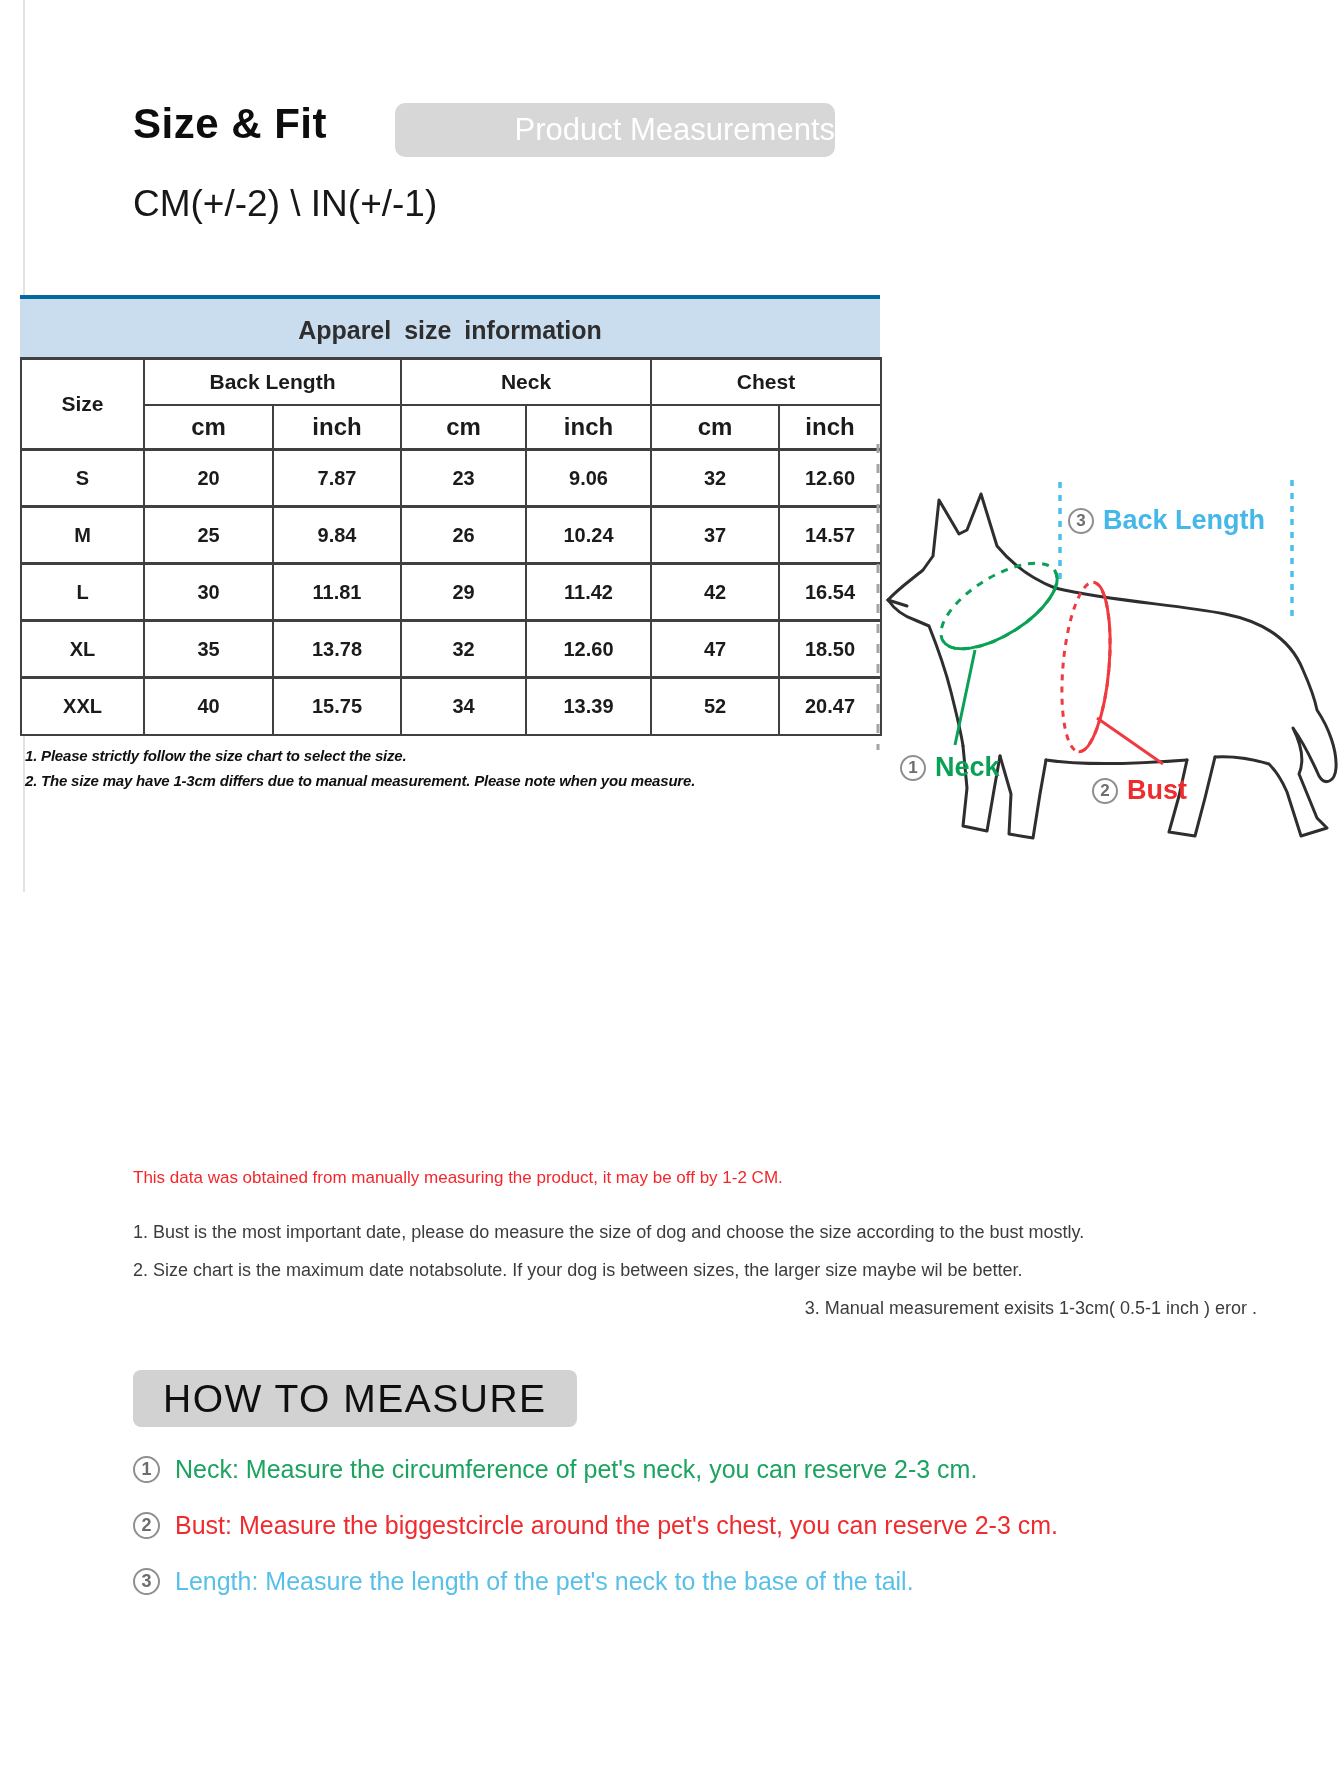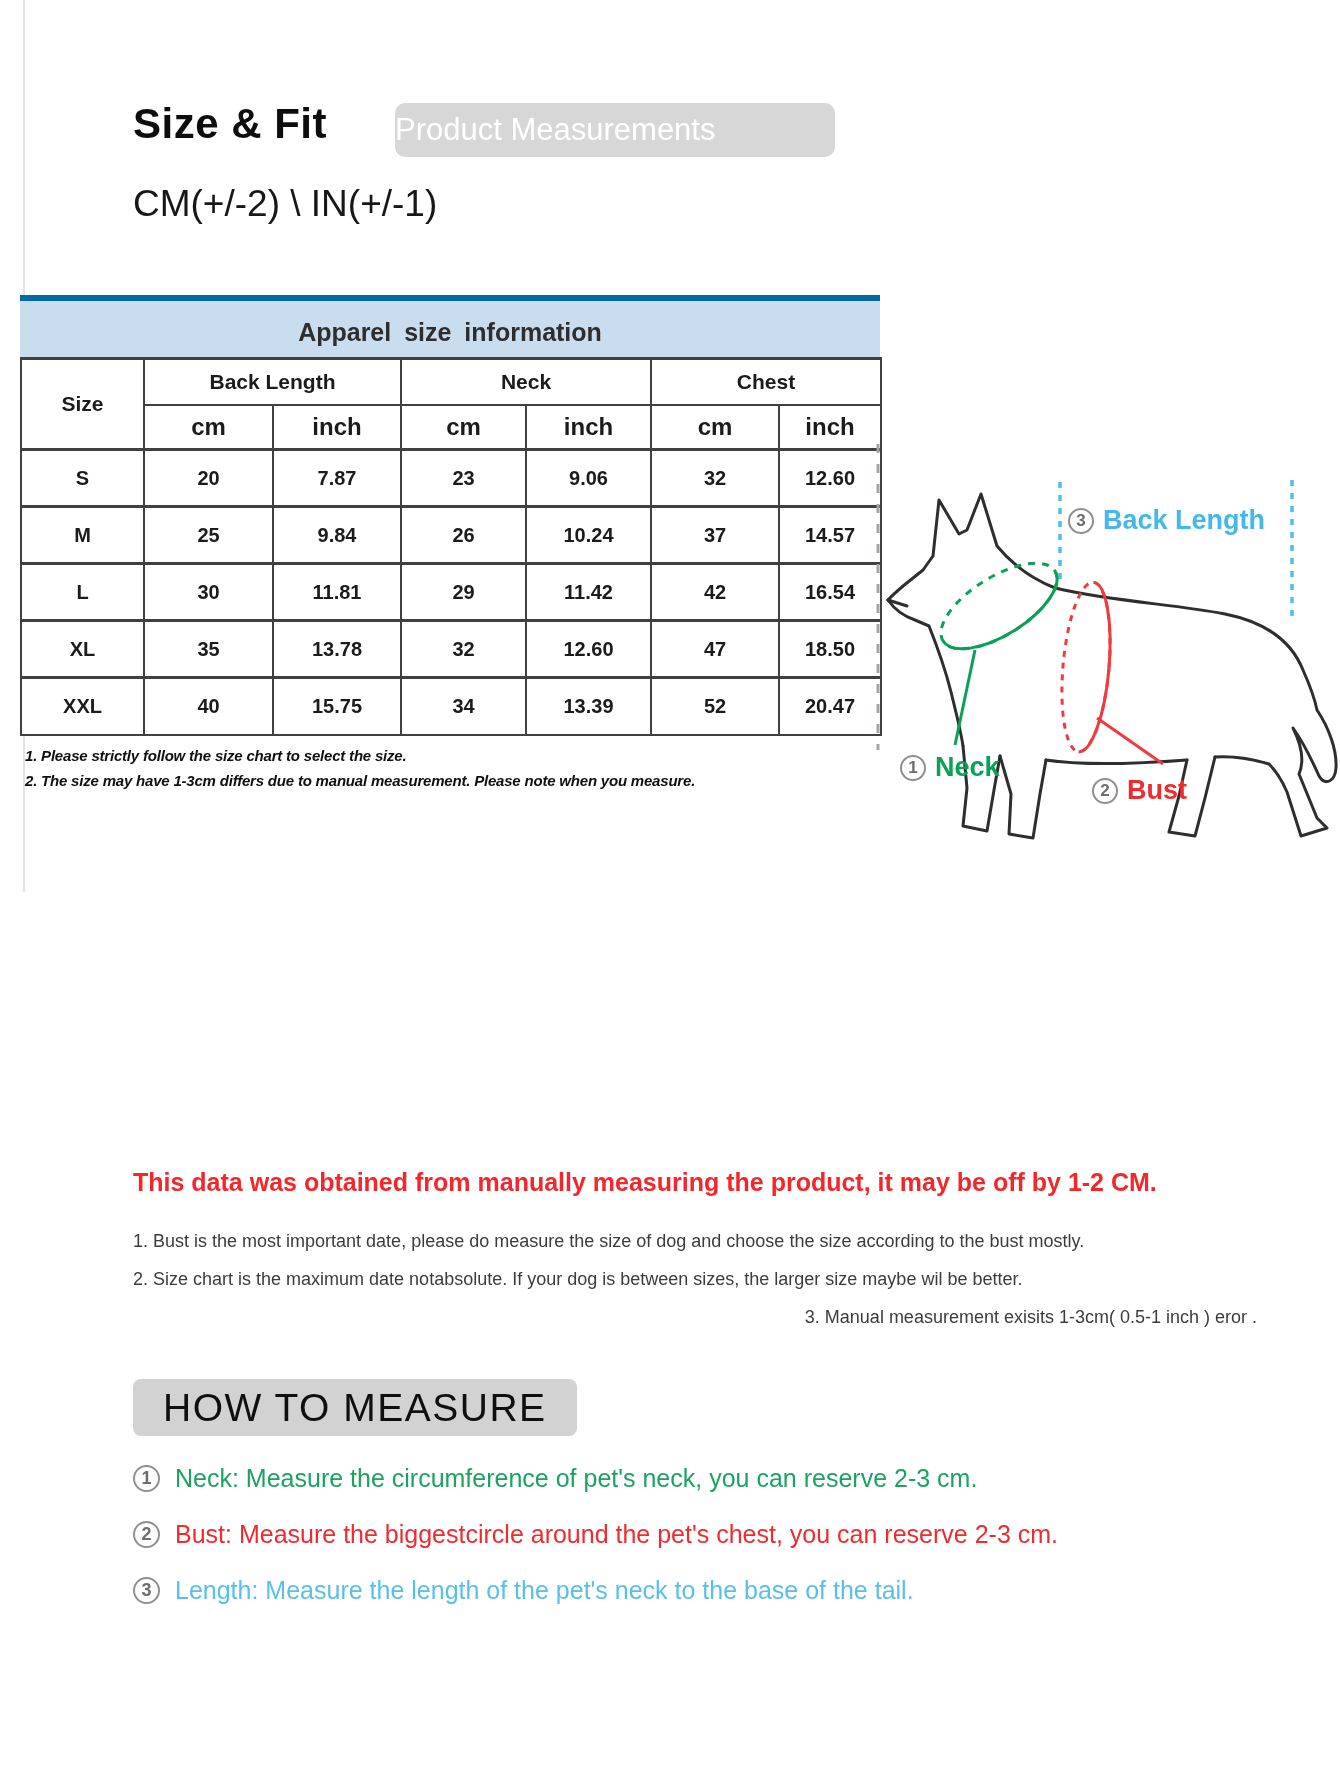--- a/index.html
+++ b/index.html
@@ -4,26 +4,26 @@
 <style>
   * { margin:0; padding:0; box-sizing:border-box; }
   body { background:#ffffff; font-family:"Liberation Sans", sans-serif; }
   .page { position:relative; width:1340px; height:1785px; background:#ffffff; overflow:hidden;margin-left:20px; }
 
   .left-rule { position:absolute; left:3px; top:0; width:2px; height:892px; background:#e3e3e3; }
 
   
   .title { position:absolute; left:113px; top:100px; font-size:42px; font-weight:700; color:#0d0d0d; letter-spacing:0.5px; }
   .pm-badge { position:absolute; left:375px; top:103px; width:440px; height:54px; background:#d7d7d7; color:#ffffff;
-              font-size:31px; line-height:54px; text-align:left; border-radius:10px; }
+              font-size:31px; line-height:54px; text-align:right; border-radius:10px; }
   .tolerance { position:absolute; left:113px; top:183px; font-size:37px; color:#171717; }
 
   
   .table-wrap { position:absolute; left:0; top:295px; width:860px; }
-  .caption { height:62px; line-height:62px; background:#c9ddef; border-top:6px solid #0369a1;
+  .caption { height:62px; line-height:62px; background:#c9ddef; border-top:4px solid #0369a1;
              text-align:center; font-size:25px; font-weight:700; color:#2e2e2e; word-spacing:6px; }
   table.size { width:860px; border-collapse:collapse; table-layout:fixed; background:#fff; }
   table.size th, table.size td { border:2px solid #404040; text-align:center; vertical-align:middle;
              font-weight:700; color:#1b1b1b; }
   table.size thead tr.grp th { height:46px; font-size:21px; }
   table.size thead tr.units th { height:45px; font-size:24px; }
   table.size thead { border-top:3px solid #404040; }
   table.size tbody tr { border-top:3px solid #404040; }
   table.size tbody th, table.size tbody td { height:57px; font-size:20px; }
   .notes { margin-top:7px; padding-left:5px; font-size:15px; font-weight:700; color:#101010;
@@ -36,21 +36,21 @@
   .circ { display:inline-flex; align-items:center; justify-content:center; width:26px; height:26px;
           border:2.5px solid #8f8f8f; border-radius:50%; color:#6d6d6d; font-size:17px; font-weight:700;
           background:#ffffff; flex:0 0 auto; }
   .dlabel .txt { font-size:27px; font-weight:700; }
   .lbl-back { left:193px; top:85px; }  .lbl-back .txt { color:#45b7e8; }
   .lbl-neck { left:25px; top:332px; }  .lbl-neck .txt { color:#0aa157; }
   .lbl-bust { left:217px; top:355px; } .lbl-bust .txt { color:#ee2b2f; }
 
   
   .info { position:absolute; left:113px; top:1168px; width:1124px; }
-  .warning { color:#f3272b; font-size:25px; font-weight:700; margin-bottom:25px; }
+  .warning { color:#f3272b; font-size:17px; font-weight:400; margin-bottom:25px; }
   .para { font-size:18px; line-height:38px; color:#3c3c3c; text-align:justify; }
   .para.last { text-align:right; }
   .htm-badge { display:inline-block; margin-top:43px; height:57px; line-height:57px; padding:0 30px;
                background:#d2d2d2; color:#0f0f0f; font-size:39px; letter-spacing:1.5px; border-radius:8px; }
   .steps { margin-top:28px; }
   .step { display:flex; align-items:center; gap:15px; margin-bottom:27px; font-size:25px; font-weight:500; }
   .step .circ { width:27px; height:27px; font-size:18px; }
   .step-neck { color:#1ba35f; }
   .step-bust { color:#ee2b2f; }
   .step-length { color:#58c0e8; }

